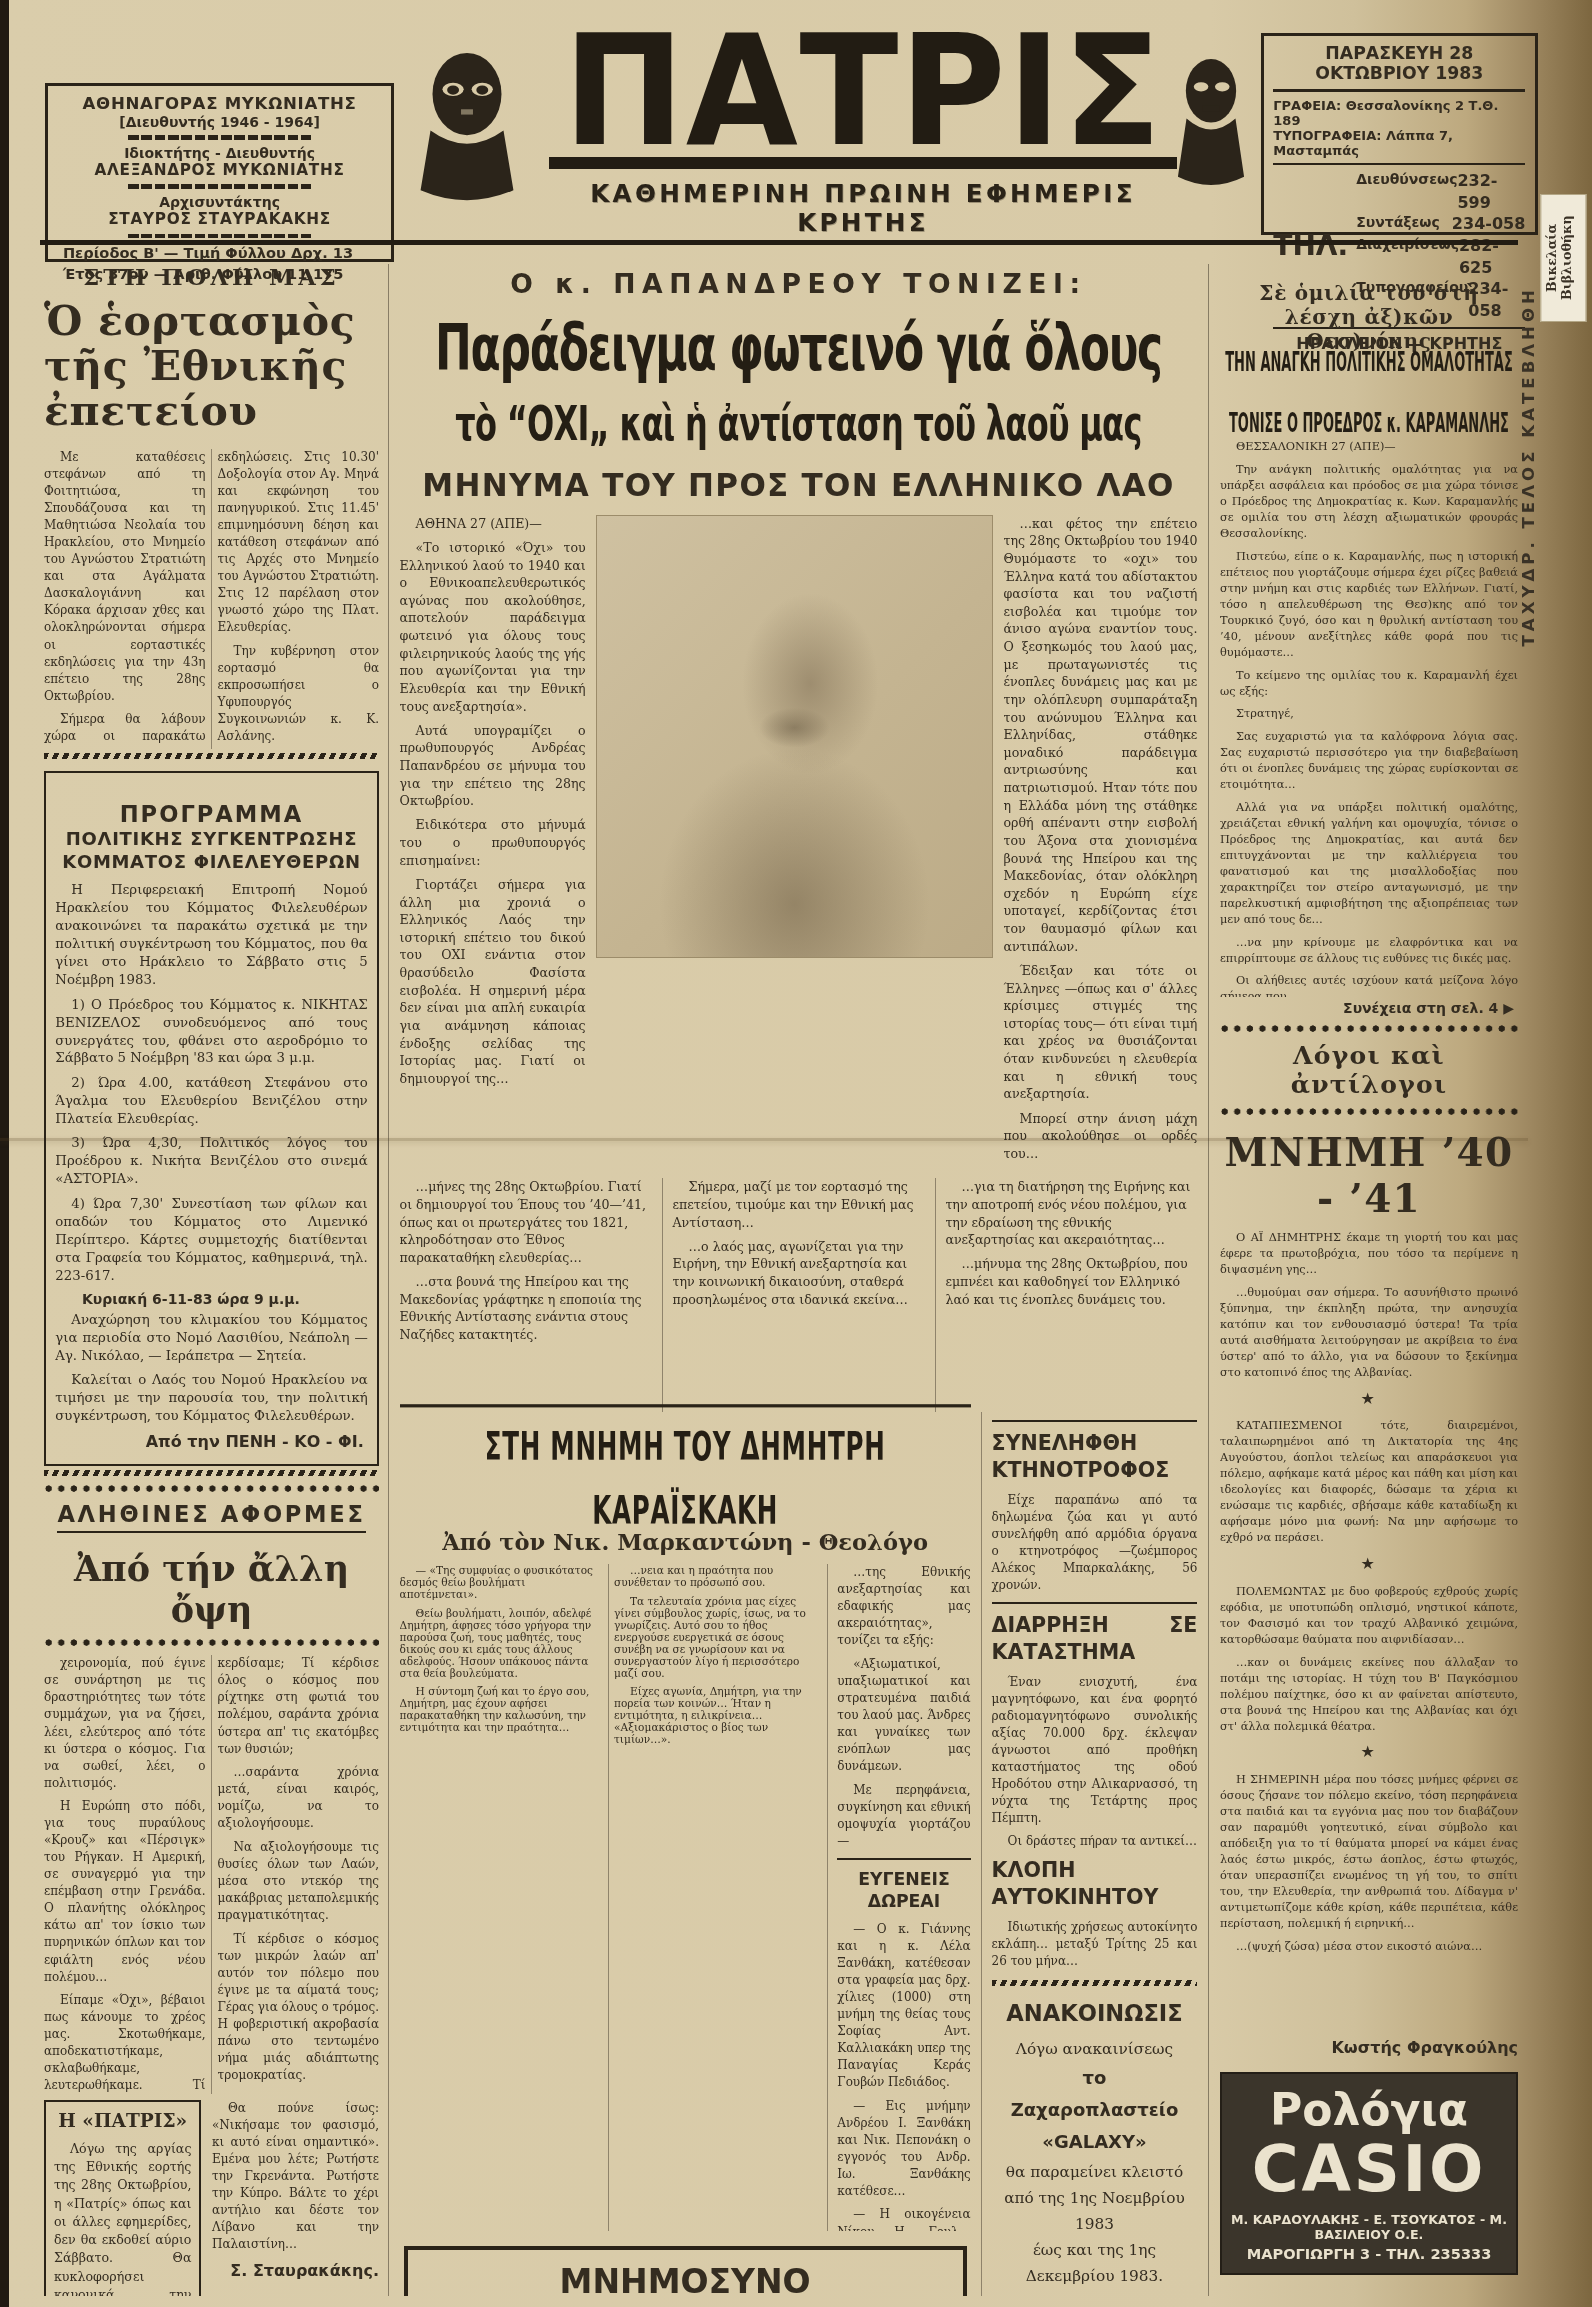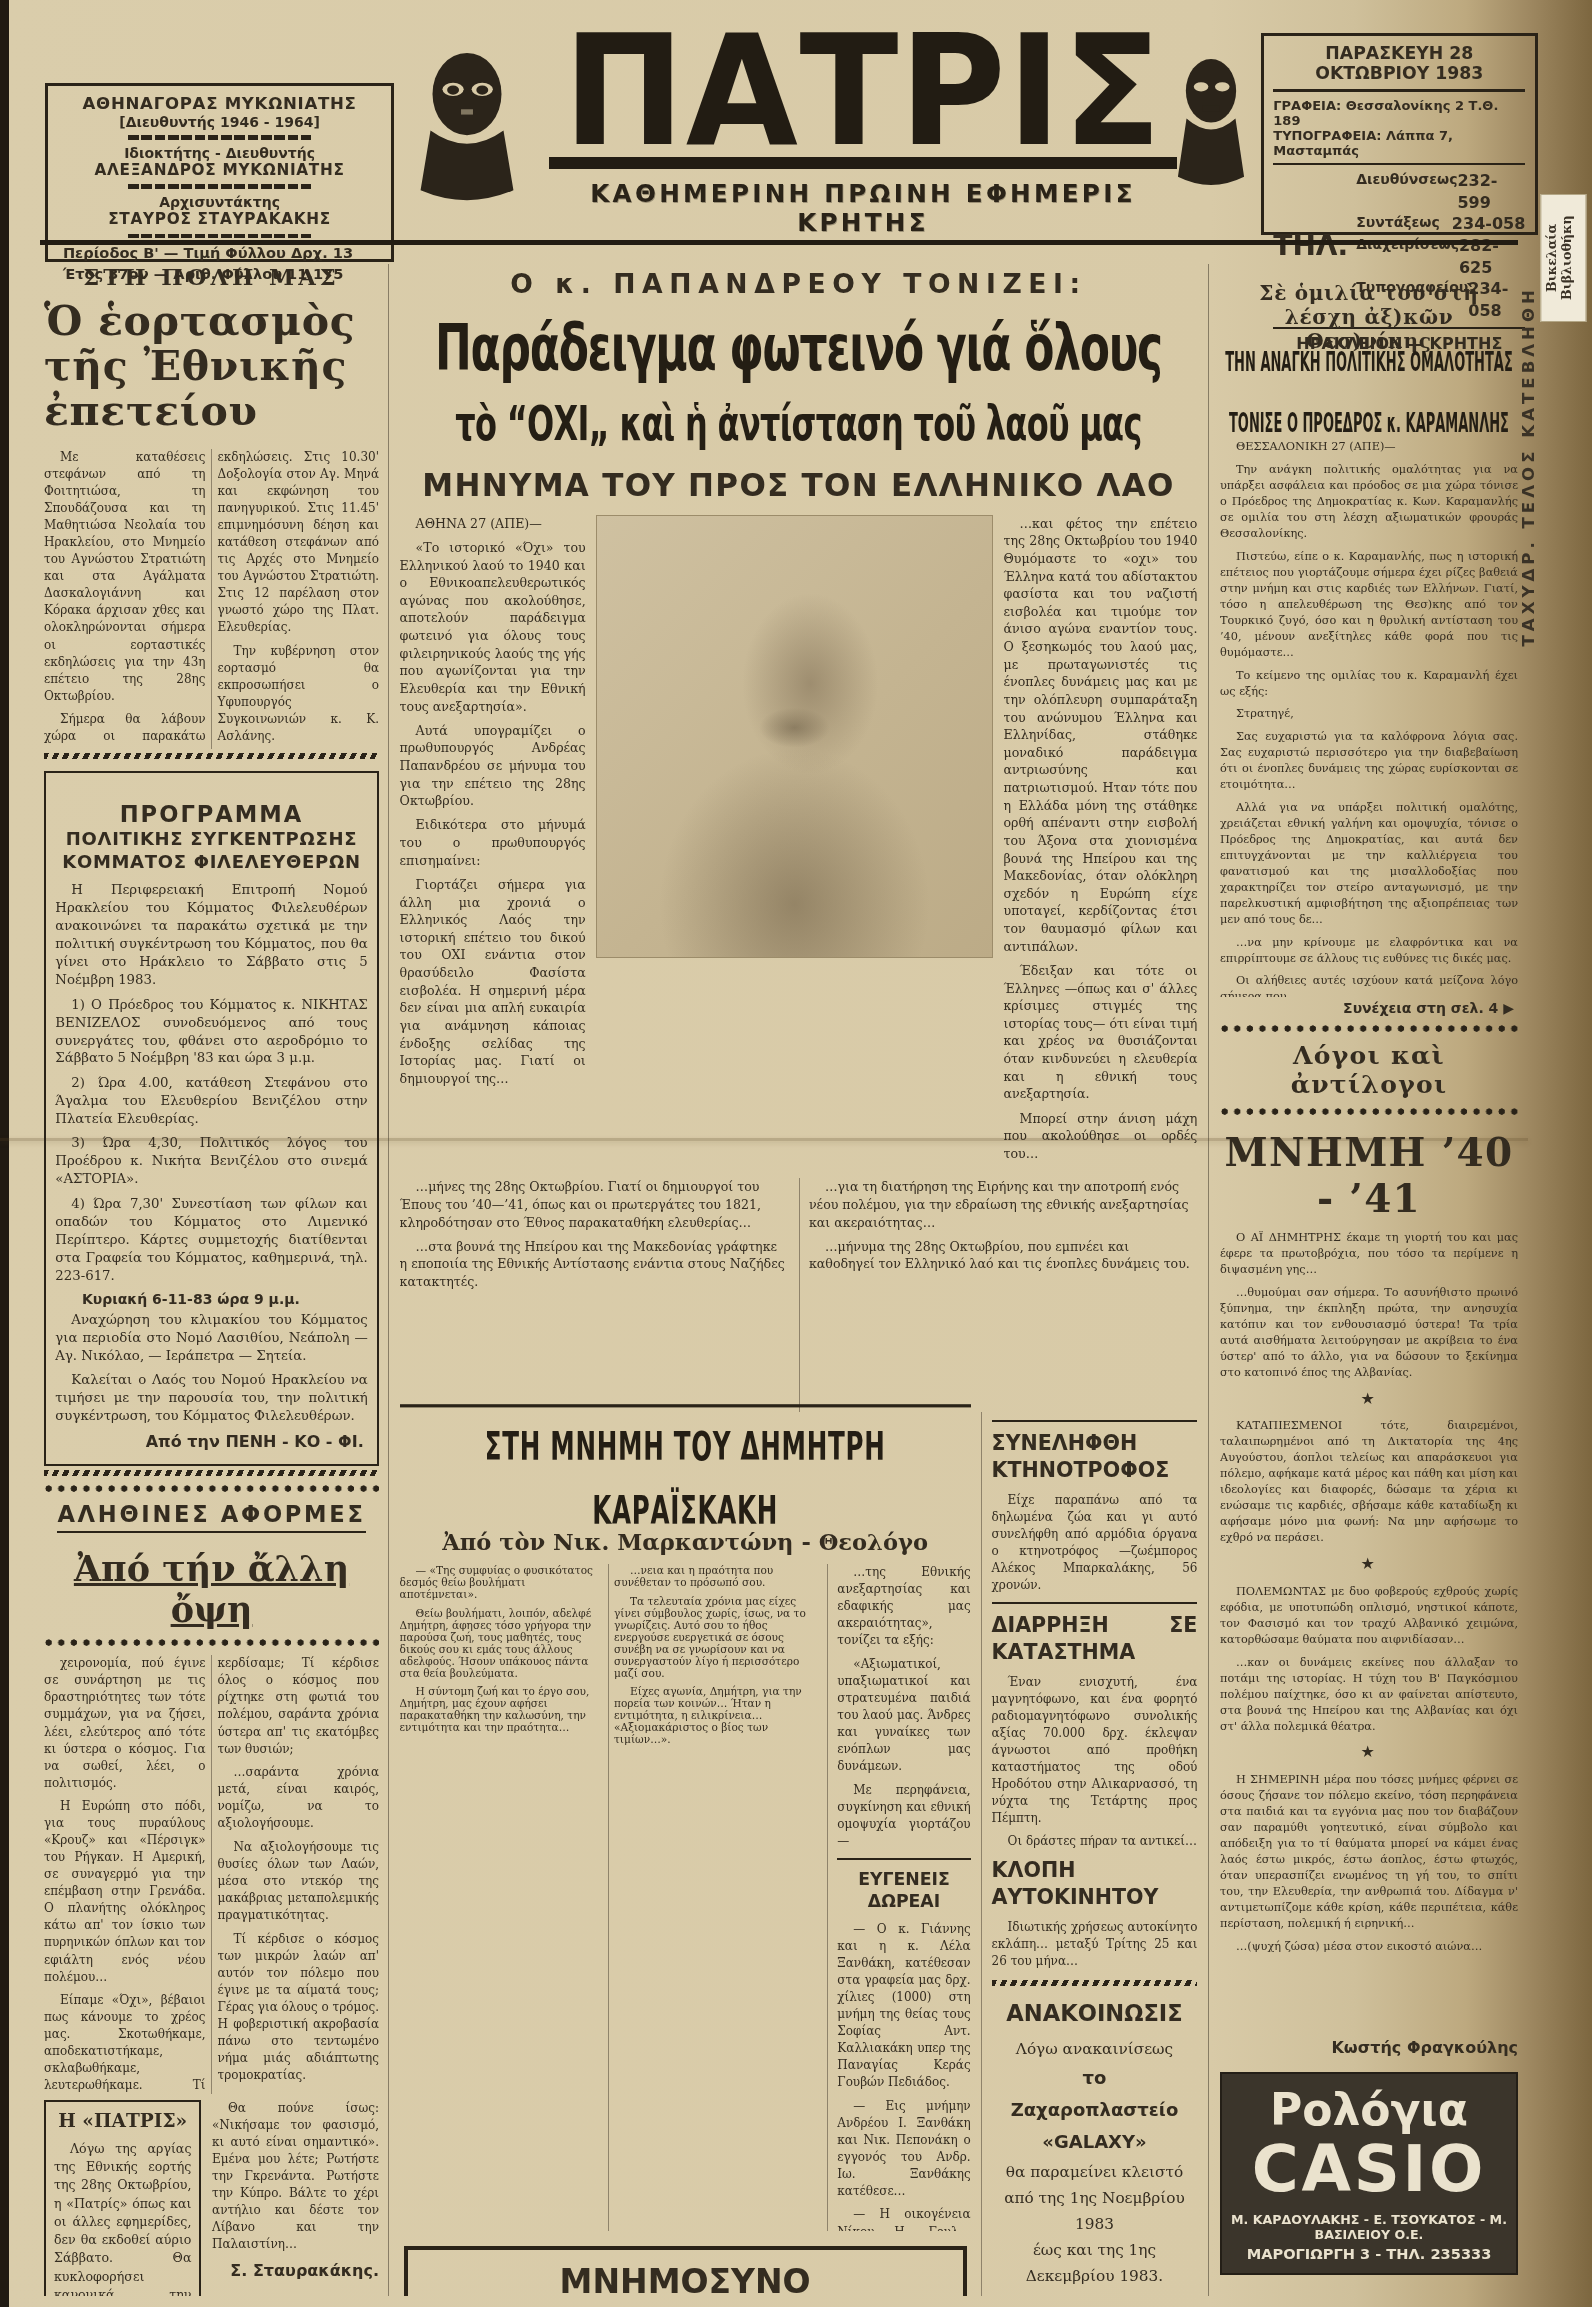--- a/index.html
+++ b/index.html
@@ -61,21 +61,21 @@
   .body-18{font-size:12px;line-height:1.42;}
   .body-19{font-size:12.6px;line-height:1.4;}
   .program-box{border:2.7px solid #2a2318;margin-top:12px;padding:6.6px 9.3px 9.3px;}
   .program-title{font-family:"DejaVu Sans",sans-serif;font-weight:900;text-align:center;line-height:1.25;margin:21px 0 8px;}
   .program-title .t1{font-size:22.6px;letter-spacing:2px;}
   .program-title .t2{font-size:18px;letter-spacing:0.7px;}
   .program-box p{font-size:13.3px;line-height:1.35;text-align:justify;}
   .sunday-head{font-family:"DejaVu Sans",sans-serif;font-weight:900;font-size:14px;text-indent:26.6px;margin:4px 0;}
   .signoff{font-family:"DejaVu Sans",sans-serif;font-weight:900;font-size:16px;text-align:right;margin:6.6px 4px 4px;}
   #aformes-kicker{font-size:22.6px;letter-spacing:2.7px;border-bottom:2.7px double #2a2318;display:table;margin:6.6px auto 4px;padding-bottom:4px;}
-  #aformes-headline{font-size:35px;font-weight:900;text-align:center;margin:14.6px 0 6.6px;text-decoration:underline;}
+  #aformes-headline{font-size:35px;font-weight:900;text-align:center;margin:14.6px 0 6.6px;}
   .patris-row{display:flex;gap:10.6px;margin-top:5.3px;}
   .patris-box{width:47%;border:2.7px solid #2a2318;padding:8px 8px 5.3px;box-sizing:border-box;}
   .patris-box .bt{font-weight:900;font-size:18.6px;text-align:center;margin-bottom:9.3px;}
   .patris-box p{font-size:12.6px;line-height:1.45;text-align:justify;}
   .patris-tail{flex:1;}
 
   
   #main-kicker{font-size:26.6px;letter-spacing:6.6px;margin-top:4px;}
   #main-h1{font-family:"DejaVu Sans",sans-serif;font-weight:900;font-size:44px;letter-spacing:-1.3px;text-align:center;line-height:1.45;transform:scaleY(1.45);transform-origin:center;margin:17.3px 0 2.7px;color:#241e14;}
   #main-h2{font-family:"DejaVu Sans",sans-serif;font-weight:900;font-size:32px;letter-spacing:-0.7px;text-align:center;line-height:1.5;transform:scaleY(1.5);transform-origin:center;margin:18.6px 0 4px;color:#241e14;}
@@ -294,20 +294,24 @@
           <p>Μπορεί στην άνιση μάχη που ακολούθησε οι ορδές του…</p>
         </div>
     </div>
 
     <div class="threecol body-19">
       <div>
           <p>…μήνες της 28ης Οκτωβρίου. Γιατί οι δημιουργοί του Έπους του ’40—’41, όπως και οι πρωτεργάτες του 1821, κληροδότησαν στο Έθνος παρακαταθήκη ελευθερίας…</p>
           <p>…στα βουνά της Ηπείρου και της Μακεδονίας γράφτηκε η εποποιία της Εθνικής Αντίστασης ενάντια στους Ναζήδες κατακτητές.</p>
         </div>
       <div>
+          <p>Σήμερα, μαζί με τον εορτασμό της επετείου, τιμούμε και την Εθνική μας Αντίσταση…</p>
+          <p>…ο λαός μας, αγωνίζεται για την Ειρήνη, την Εθνική ανεξαρτησία και την κοινωνική δικαιοσύνη, σταθερά προσηλωμένος στα ιδανικά εκείνα…</p>
+        </div>
+      <div>
           <p>…για τη διατήρηση της Ειρήνης και την αποτροπή ενός νέου πολέμου, για την εδραίωση της εθνικής ανεξαρτησίας και ακεραιότητας…</p>
           <p>…μήνυμα της 28ης Οκτωβρίου, που εμπνέει και καθοδηγεί τον Ελληνικό λαό και τις ένοπλες δυνάμεις του.</p>
         </div>
     </div>
 
     <div class="mem-row">
       <div class="mem-left">
         <div id="mem-headline">ΣΤΗ ΜΝΗΜΗ ΤΟΥ ΔΗΜΗΤΡΗ ΚΑΡΑΪΣΚΑΚΗ</div>
         <div id="mem-byline">Ἀπό τὸν Νικ. Μαρκαντώνη - Θεολόγο</div>
         <div class="kar-cols">

